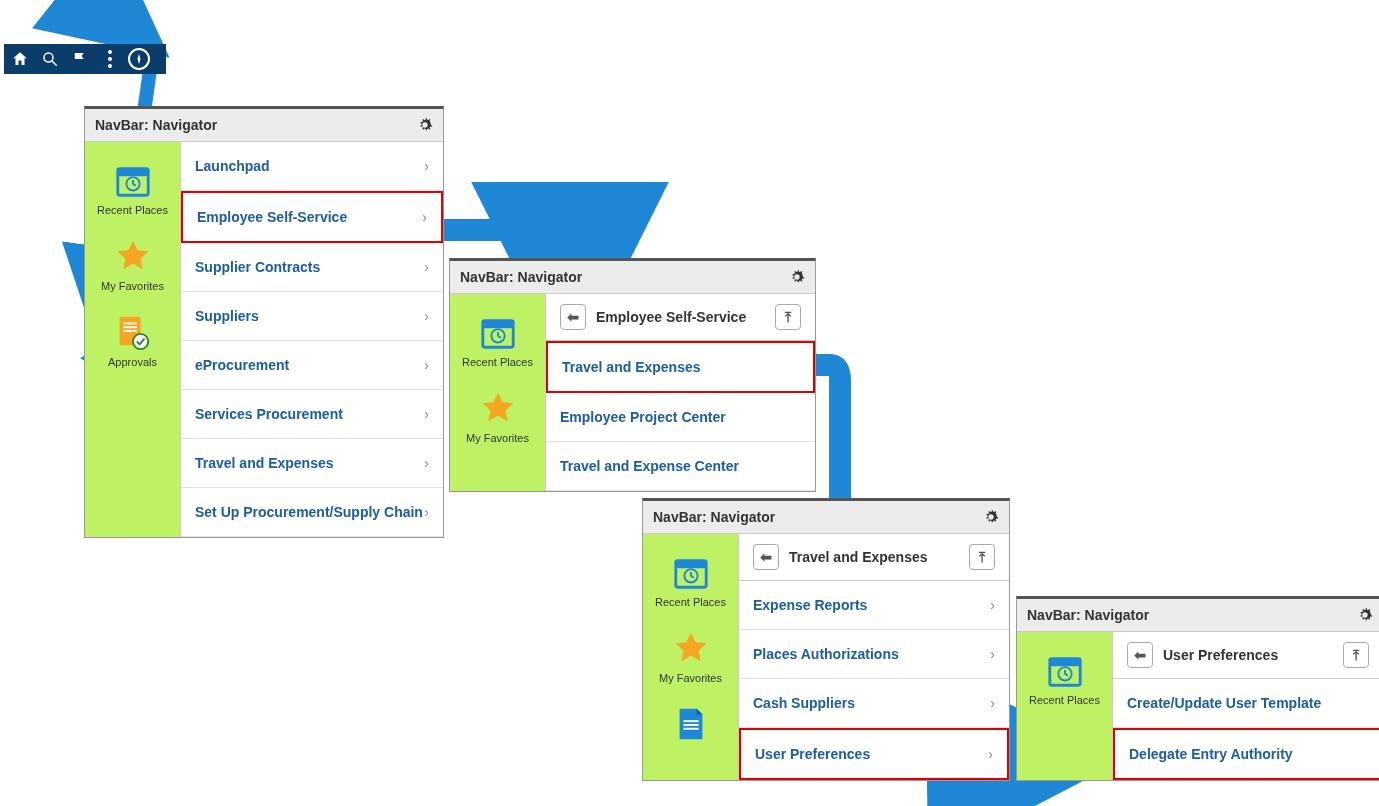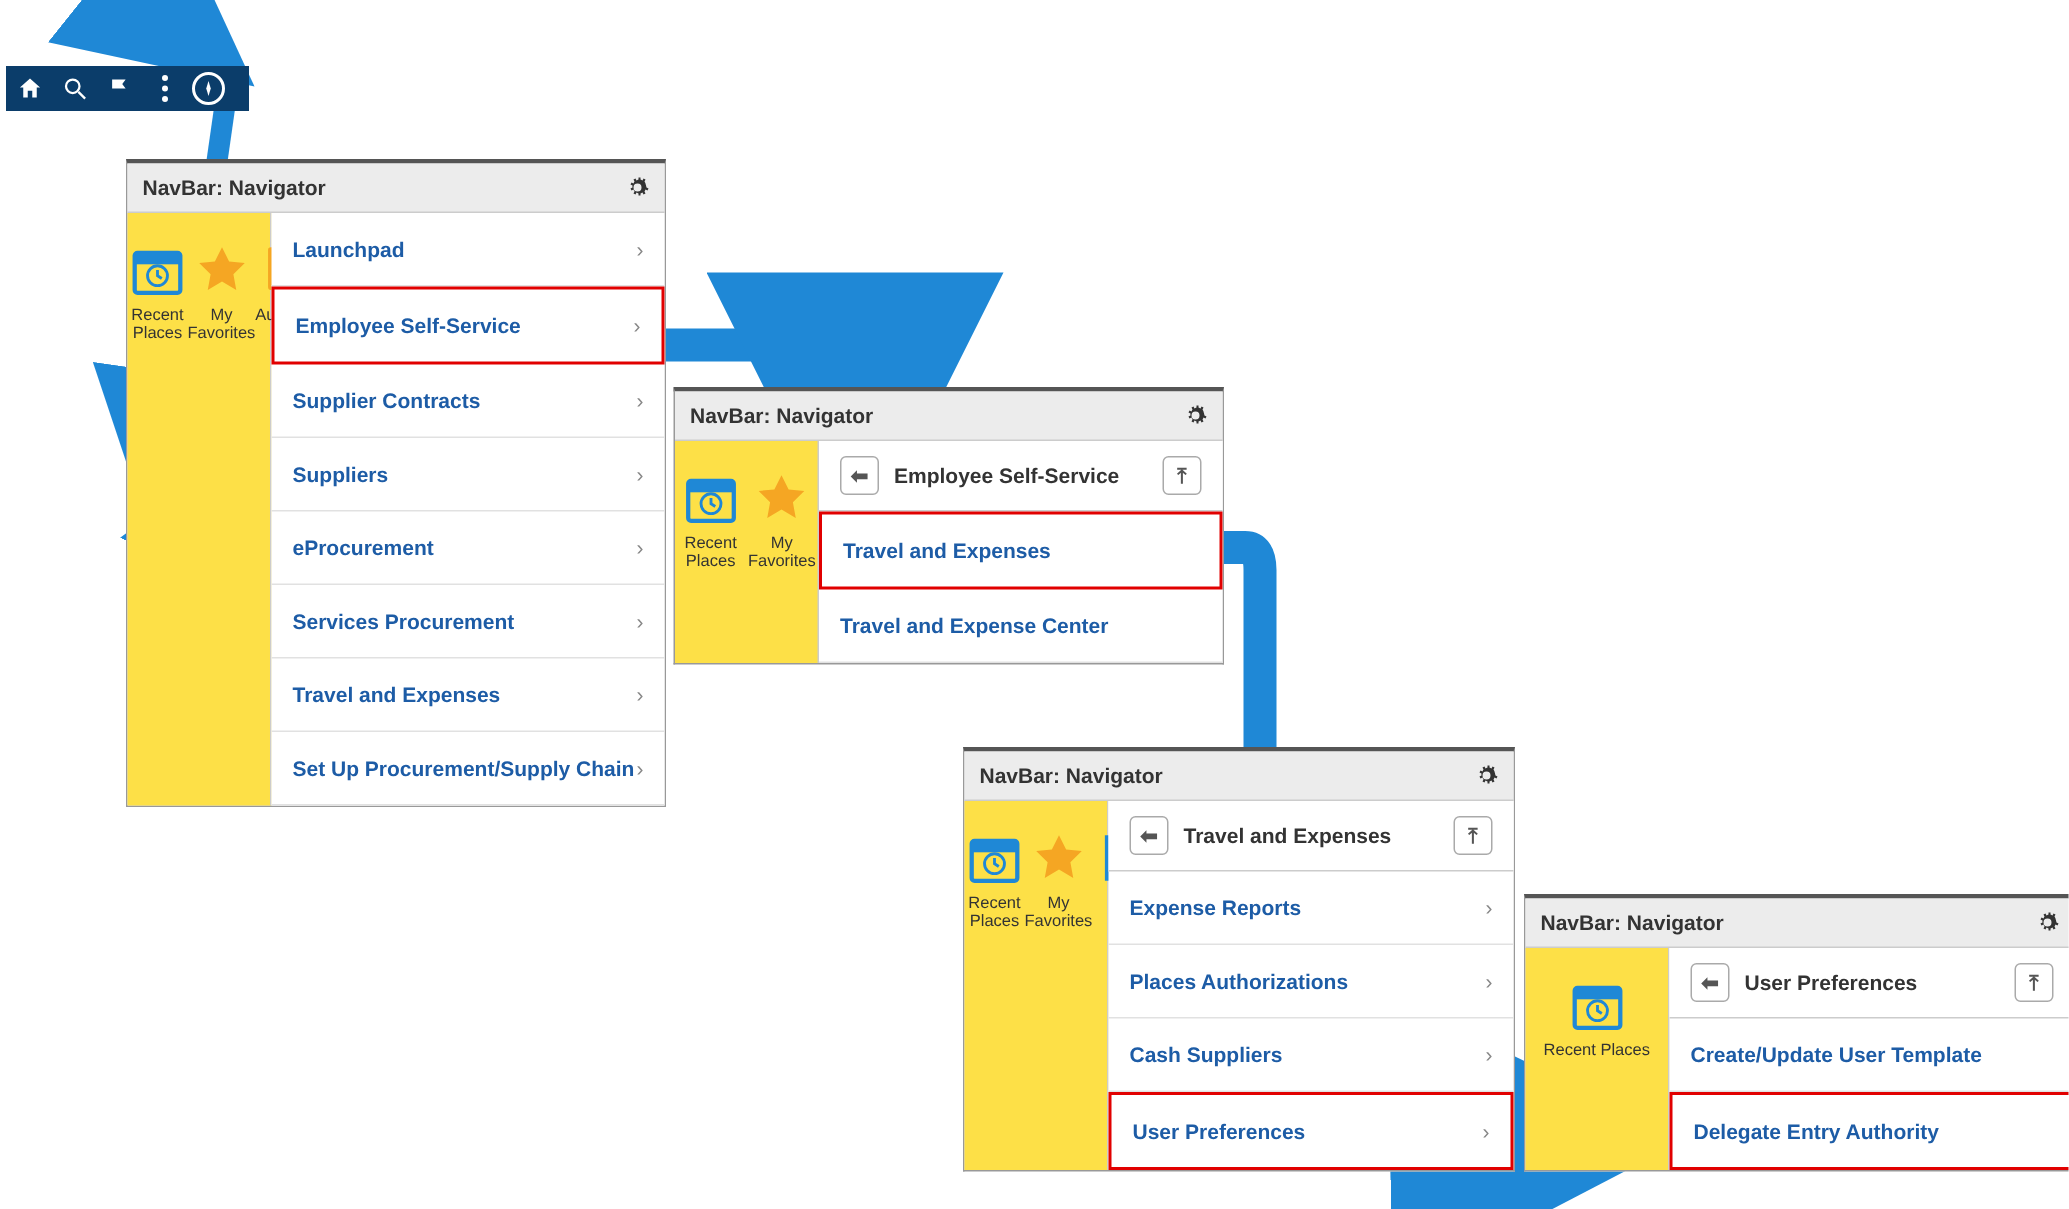--- a/index.html
+++ b/index.html
@@ -12,21 +12,21 @@
   .topbar .ico.compass{border:2px solid #fff;border-radius:50%;width:22px;height:22px;position:relative}
   .topbar .ico.compass::after{content:'';position:absolute;width:10px;height:10px;background:#fff;clip-path:polygon(50% 0,65% 50%,50% 100%,35% 50%);}
   .topbar .dots{display:flex;flex-direction:column;gap:3px}
   .topbar .dots span{width:4px;height:4px;background:#fff;border-radius:50%}
 
   
   .panel{position:absolute;background:#fff;border:1px solid #999;border-top:3px solid #555;overflow:visible;margin-left:24px;}
   .panel-head{display:flex;align-items:center;justify-content:space-between;background:#ececec;border-bottom:1px solid #ccc;padding:8px 10px;font-weight:bold;color:#333;font-size:14px}
   .gear{width:16px;height:16px;color:#333}
   .panel-body{display:flex}
-  .side{width:96px;background:#fde047;border-right:1px solid #ccc;display:flex;flex-direction:row;align-items:flex-start;padding-top:8px}
+  .side{width:96px;background:#bef264;border-right:1px solid #ccc;display:flex;flex-direction:column;align-items:flex-end;padding-top:8px}
   .side-item{width:100%;text-align:center;padding:10px 0;font-size:11px;color:#333}
   .side-item .side-icon{margin:0 auto 4px;width:40px;height:40px;display:flex;align-items:center;justify-content:center}
   .side-item.sel{background:#fff;border:1px solid #bbb;border-right:none}
   .list{flex:1;background:#fff}
   .row{display:flex;justify-content:space-between;padding:16px 14px;border-bottom:1px solid #e1e1e1;font-size:14px;color:#1d5ca6;font-weight:bold;cursor:pointer}
   .row .chev{color:#888;font-weight:normal}
   .subhead{display:flex;align-items:center;padding:10px 14px;border-bottom:1px solid #ccc;font-weight:bold;color:#333;font-size:14px;gap:10px;background:#fff}
   .back-btn,.up-btn{width:26px;height:26px;border:1px solid #aaa;border-radius:4px;display:flex;align-items:center;justify-content:center;background:#fff;cursor:pointer;color:#555;font-size:14px}
   .up-btn{margin-left:auto}
   .redbox{border:2px solid #e10000}
@@ -123,21 +123,21 @@
             <div class="side-icon">
               <svg width="38" height="38" viewBox="0 0 40 40">
                 <rect x="6" y="4" width="22" height="30" rx="2" fill="#f5a623"></rect>
                 <rect x="10" y="10" width="14" height="2" fill="#fff"></rect>
                 <rect x="10" y="14" width="14" height="2" fill="#fff"></rect>
                 <rect x="10" y="18" width="14" height="2" fill="#fff"></rect>
                 <circle cx="28" cy="30" r="8" fill="#fff" stroke="#2a8a2a" stroke-width="2"></circle>
                 <path d="M24 30l3 3 5-6" stroke="#2a8a2a" stroke-width="2" fill="none"></path>
               </svg>
             </div>
-            <div>Authority</div>
+            <div>Approvals</div>
           </div>
         </div>
       <div class="list" id="p1list">
           <div class="row">
             <span>Launchpad</span>
             <span class="chev">›</span>
           </div>
           <div class="row redbox">
             <span>Employee Self-Service</span>
             <span class="chev">›</span>
@@ -205,20 +205,23 @@
         <div class="subhead">
           <div class="back-btn">⬅</div>
           <span>Employee Self-Service</span>
           <div class="up-btn">⤒</div>
         </div>
         <div id="p2list">
             <div class="row redbox">
               <span>Travel and Expenses</span>
             </div>
             <div class="row">
+              <span>Employee Project Center</span>
+            </div>
+            <div class="row">
               <span>Travel and Expense Center</span>
             </div>
           </div>
       </div>
     </div>
   </div>
 
   <div class="panel" style="left:618px;top:498px;width:368px">
     <div class="panel-head">
       <span>NavBar: Navigator</span>

